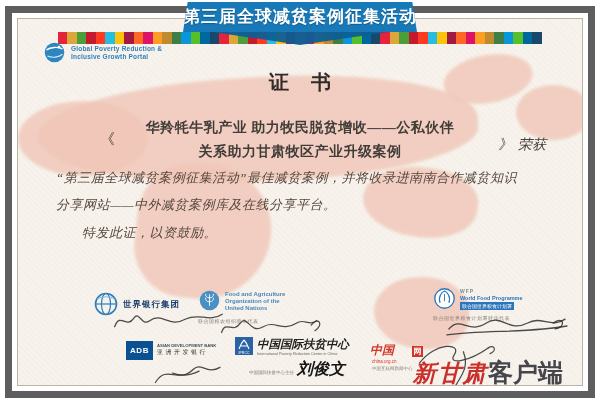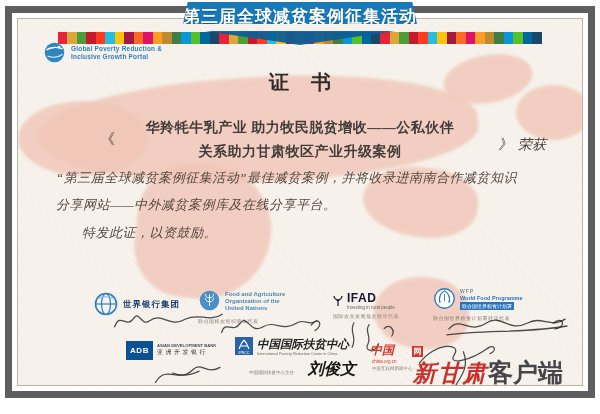--- a/index.html
+++ b/index.html
@@ -17,21 +17,21 @@
   
   .map-layer { position:absolute; inset:0; z-index:0; }
   .blob { position:absolute; background:#f0c6b7; opacity:.8; filter:blur(1.5px); }
 
   
   .sdg-strip { position:absolute; left:40px; right:40px; top:13px; height:12px; display:flex; z-index:2; }
   .sdg-cell { flex:1; }
 
   
   .ribbon-wrap { position:absolute; left:0; top:0; width:600px; height:50px; z-index:6; pointer-events:none; }
-  .ribbon { position:absolute; left:183px; top:2px; width:234px; height:22px; background:#1779b8;
+  .ribbon { position:absolute; left:183px; top:2px; width:234px; height:30px; background:#1779b8;
             clip-path:polygon(2% 0, 98% 0, 100% 100%, 0 100%);
             color:#fff; font-size:17px; font-weight:bold; letter-spacing:1px;
             text-align:center; line-height:30px; font-family:"Liberation Sans",sans-serif;
             text-shadow:0 1px 1px rgba(0,0,0,.25); }
   .ribbon-tail { position:absolute; left:205px; top:31px; width:190px; height:14px; background:#0d5e96;
                  clip-path:polygon(0 0, 100% 0, 82% 35%, 50% 100%, 18% 35%); opacity:.95; }
 
   
   .portal { position:absolute; left:25px; top:22px; display:flex; align-items:center; gap:5px; z-index:3; }
   .portal-text { font-size:6.5px; line-height:8px; color:#2f80b9; font-weight:bold; letter-spacing:.2px; }
@@ -71,21 +71,21 @@
   .wfp-col { display:flex; flex-direction:column; gap:1px; padding-top:1px; }
   .wfp-acr { font-size:5px; font-weight:bold; color:#7f8a94; letter-spacing:1px; }
   .wfp-en { font-size:5.5px; font-weight:bold; color:#2a75bb; }
   .wfp-cn-box { font-size:5px; color:#fff; background:#2a75bb; padding:1px 2px; width:max-content; }
   .adb-box { width:27px; height:19px; background:#0a5194; color:#fff; font-size:8px; font-weight:bold;
              display:flex; align-items:center; justify-content:center; letter-spacing:.5px; }
   .adb-en { font-size:4.2px; font-weight:bold; color:#44505c; padding-top:2px; }
   .adb-cn { font-size:6px; color:#333; letter-spacing:2.5px; }
   .iprcc-cn { font-size:11.5px; font-weight:bold; font-style:italic; color:#1f1f1f; }
   .iprcc-en { font-size:3.8px; color:#666; }
-  .iprcc-sigrow { display:flex; align-items:baseline; gap:14px; margin-top:3px; margin-left:14px; }
+  .iprcc-sigrow { display:flex; align-items:baseline; gap:3px; margin-top:3px; margin-left:14px; }
   .iprcc-title { font-size:4.5px; color:#777; }
   .iprcc-name { font-size:16px; font-weight:bold; font-style:italic; color:#161616; }
   .cn-red { color:#d4352a; }
   .cnet-top { display:flex; align-items:baseline; gap:18px; }
   .cnet-cn { font-size:12px; font-weight:bold; font-style:italic; }
   .cnet-box { font-size:8px; color:#fff; background:#d4352a; padding:0 1.5px; font-weight:bold; }
   .cnet-domain { font-size:4.5px; color:#d4352a; margin-left:2px; }
   .cnet-sub { font-size:4.5px; color:#8a8078; margin-top:2px; margin-left:2px; }
 
   
@@ -221,37 +221,20 @@
           <div>United Nations</div>
         </div>
       </div>
       <div class="tiny-cn" style="margin-top:6px;">联合国粮农组织驻华代表</div>
       <svg class="sig" style="left:18px; top:22px;" width="112" height="30" viewBox="0 0 120 30">
         <path d="M6 22 C10 8 18 24 26 12 C34 2 36 24 50 16 C64 8 70 22 86 12 C94 6 100 16 108 9"></path>
         <path d="M102 14 c8 -10 14 0 4 6"></path>
       </svg>
     </div>
 
-    <div class="org" style="left:315px; top:272px; width:100px;">
-      <div class="org-row" style="align-items:center;">
-        <svg width="10" height="13" viewBox="0 0 10 13">
-          <path d="M5 12 V5 M5 7 C3 5 1 5 1 2 M5 7 C7 5 9 5 9 2" stroke="#15152e" stroke-width="1.2" fill="none"></path>
-        </svg>
-        <div>
-          <div class="ifad-acronym">IFAD</div>
-          <div class="ifad-tag">Investing in rural people</div>
-        </div>
-      </div>
-      <div class="tiny-cn" style="margin-top:3px;">国际农业发展基金驻华代表</div>
-      <svg class="sig" style="left:4px; top:26px;" width="85" height="38" viewBox="0 0 90 40">
-        <path d="M18 6 C12 16 22 20 16 32"></path>
-        <path d="M34 8 C28 16 38 20 32 30 C30 38 42 36 44 28"></path>
-        <path d="M50 12 C56 6 62 14 58 20"></path>
-      </svg>
-    </div>
 
     <div class="org" style="left:415px; top:268px; width:145px;">
       <div class="org-row">
         <svg width="23" height="23" viewBox="0 0 26 26">
           <circle cx="13" cy="13" r="11" fill="#fff" stroke="#2a75bb" stroke-width="1.5"></circle>
           <path d="M8 18 c-2.5 -7 2 -12.5 5 -13.5 c3 1 7.5 6.5 5 13.5" fill="none" stroke="#2a75bb" stroke-width="1.3"></path>
           <path d="M13 8 v8" stroke="#2a75bb" stroke-width="1"></path>
         </svg>
         <div class="wfp-col">
           <div class="wfp-acr">WFP</div>

